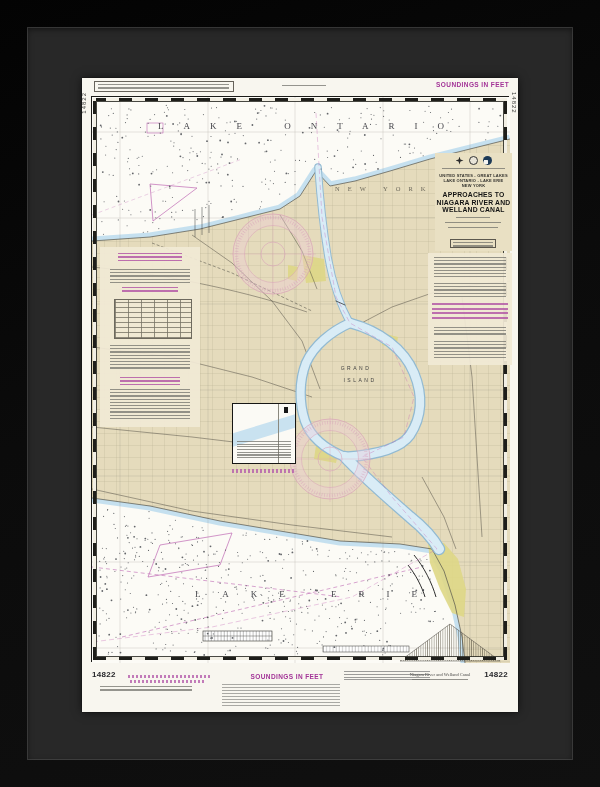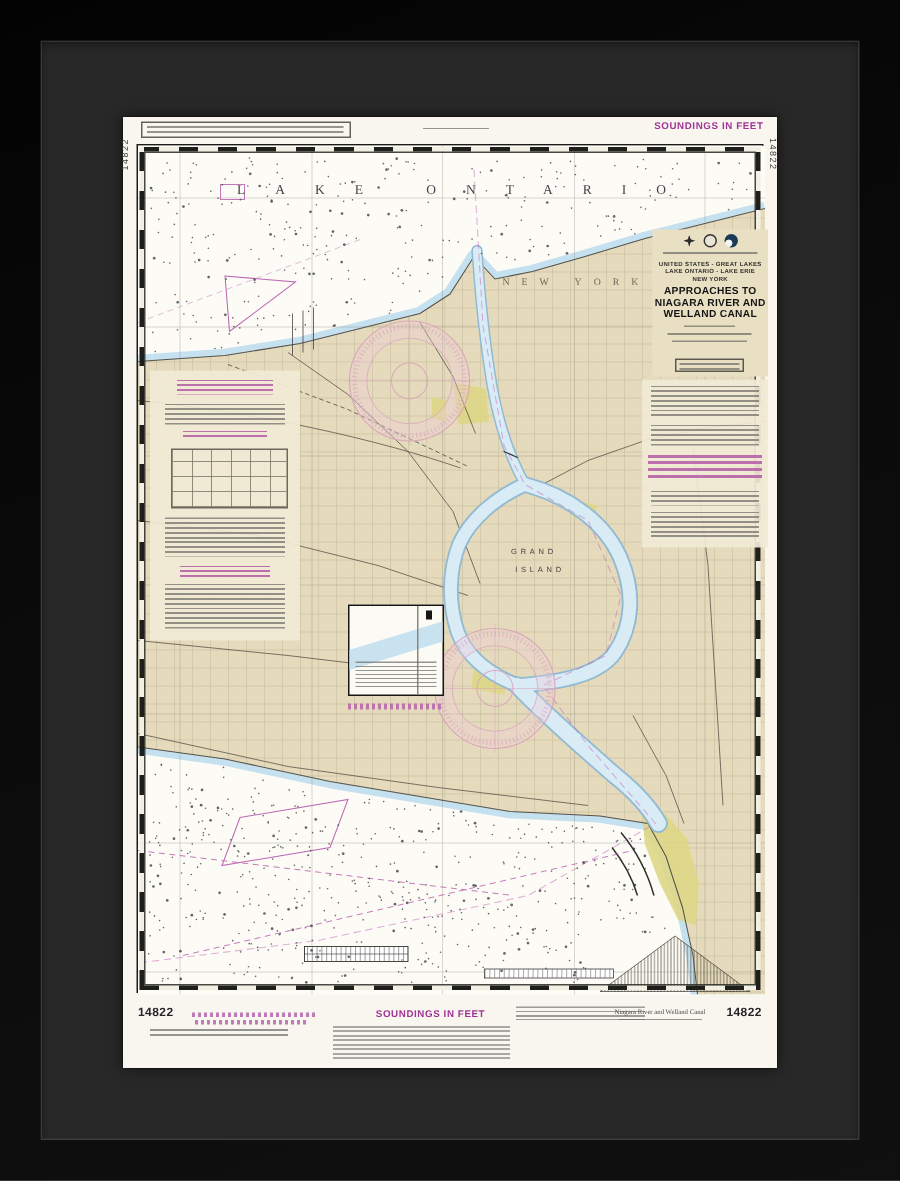--- a/index.html
+++ b/index.html
@@ -999,20 +999,21 @@
           </g>
       </svg>
 
       <div class="grad t"></div>
       <div class="grad b"></div>
       <div class="grad le"></div>
       <div class="grad ri"></div>
       <div class="hairline"></div>
 
       <div class="lake-name" id="lbl-ontario">LAKE ONTARIO</div>
+      <div class="lake-name" id="lbl-erie">LAKE ERIE</div>
       <div class="lake-name" id="lbl-ny">NEW YORK</div>
       <div class="island-lbl" id="lbl-grand">GRAND</div>
       <div class="island-lbl" id="lbl-island">ISLAND</div>
 
       <div class="panel left-panel">
         <div class="tlm" style="left:18px;top:6px;width:64px;height:10px;"></div>
         <div class="tl" style="left:10px;top:22px;width:80px;height:14px;"></div>
         <div class="tlm" style="left:22px;top:40px;width:56px;height:6px;"></div>
         <div class="tbl" style="left:14px;top:52px;width:78px;height:40px;"></div>
         <div class="tl" style="left:10px;top:98px;width:80px;height:26px;"></div>

